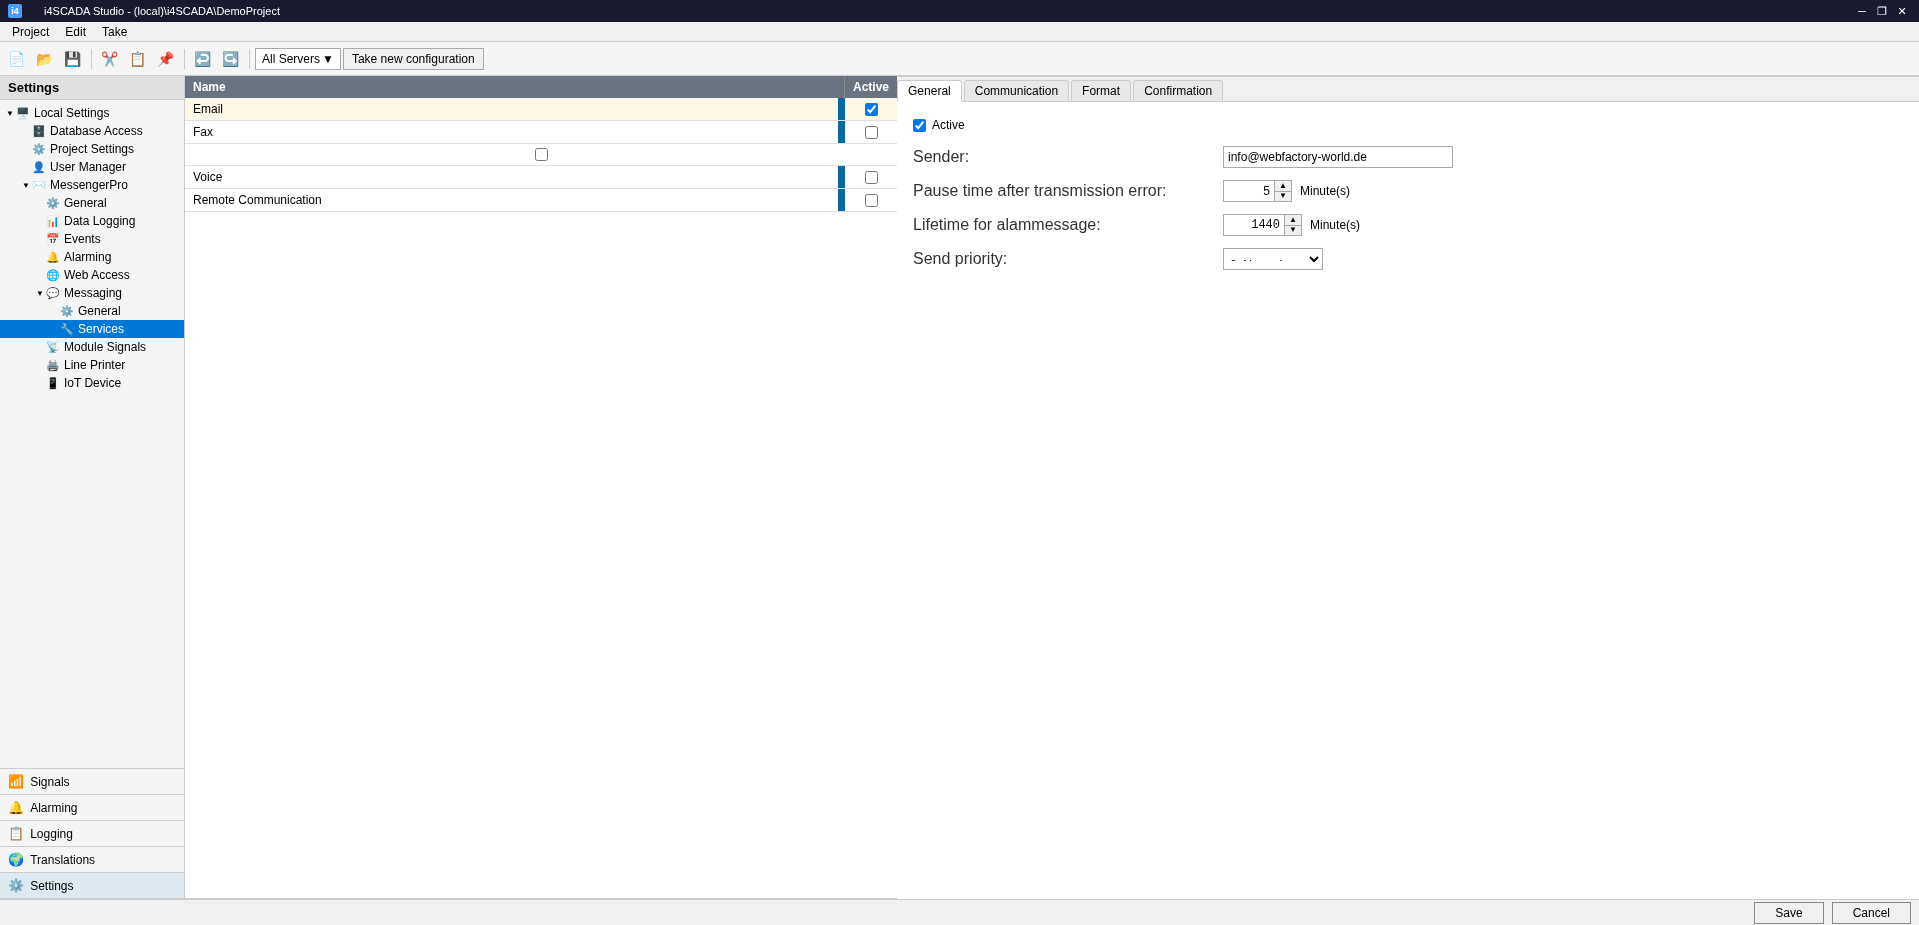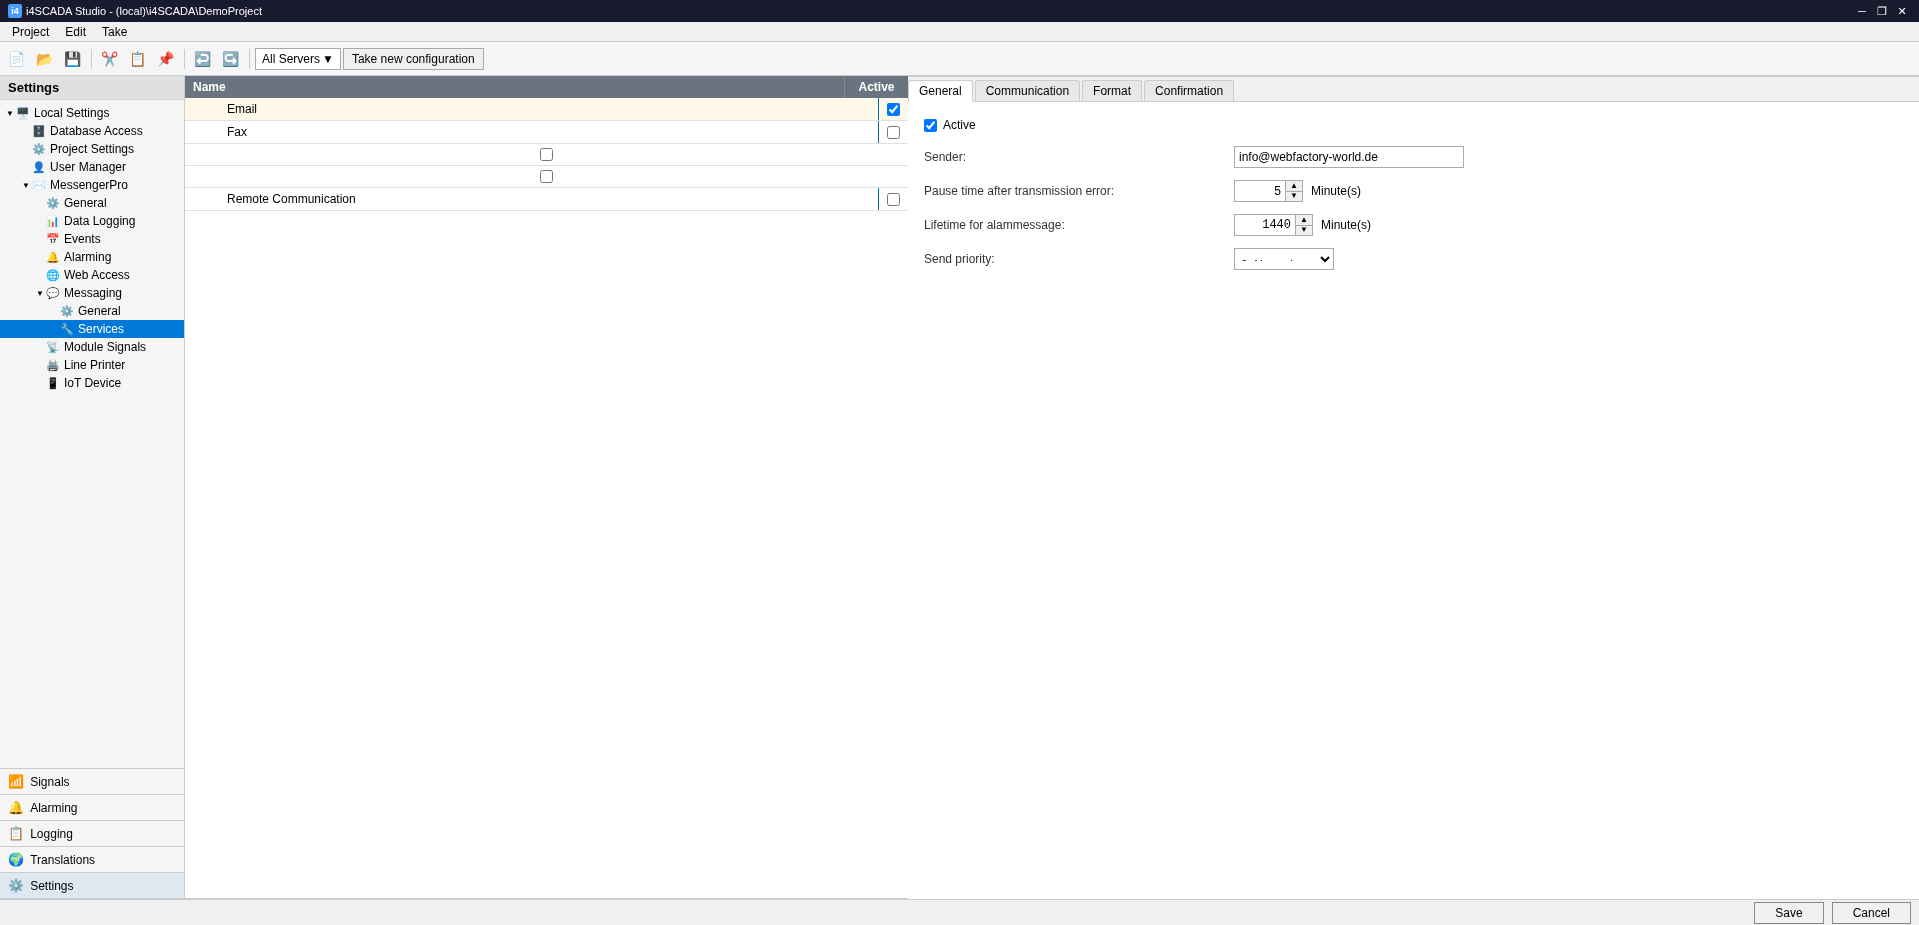--- a/index.html
+++ b/index.html
@@ -9,21 +9,21 @@
     .title-bar {
       background: #1a1a2e;
       color: white;
       height: 22px;
       display: flex;
       align-items: center;
       justify-content: space-between;
       padding: 0 8px;
       font-size: 11px;
     }
-    .title-bar-left { display: flex; align-items: center; gap: 4px; }
+    .title-bar-left { display: flex; align-items: center; gap: 22px; }
     .title-bar-icon { width: 14px; height: 14px; background: #4a9eff; border-radius: 2px; font-size: 9px; display: flex; align-items: center; justify-content: center; color: white; font-weight: bold; }
     .title-bar-controls { display: flex; gap: 2px; }
     .title-bar-btn { width: 18px; height: 16px; border: none; background: transparent; color: white; cursor: pointer; font-size: 11px; display: flex; align-items: center; justify-content: center; }
 
     
     .menu-bar {
       background: #f0f0f0;
       height: 20px;
       display: flex;
       align-items: center;
@@ -132,21 +132,21 @@
     }
     .table-header-name { flex: 0 0 660px; padding: 4px 8px; border-right: 1px solid #888; }
     .table-header-active { flex: 1; padding: 4px 8px; text-align: center; }
     .table-row-item {
       display: flex;
       border-bottom: 1px solid #e0e0e0;
       font-size: 12px;
       cursor: pointer;
     }
     .table-row-item.selected { background: #fef8e8; }
-    .table-cell-name { flex: 0 0 660px; padding: 4px 8px; border-right: 1px solid #0369a1; margin-left: 34px; }
+    .table-cell-name { flex: 0 0 660px; padding: 4px 8px; border-right: 7px solid #0369a1; }
     .table-cell-active { flex: 1; padding: 4px 8px; display: flex; align-items: center; justify-content: center; }
     input[type="checkbox"] { width: 13px; height: 13px; }
 
     
     .tabs-container {
       flex: 1;
       display: flex;
       flex-direction: column;
       border-top: 1px solid #ccc;
     }
@@ -173,21 +173,21 @@
       padding: 16px;
       background: white;
     }
 
     .form-row {
       display: flex;
       align-items: center;
       margin-bottom: 12px;
     }
     .form-label {
-      font-size: 12px;
+      font-size: 16px;
       color: #333;
     }
     .form-input-text {
       border: 1px solid #aaa;
       padding: 2px 4px;
       font-size: 12px;
       height: 22px;
     }
     .form-spinner-wrap {
       display: flex;
@@ -456,20 +456,21 @@
         </div>
       </div>
 
       <div class="table-row-item">
         <div class="table-cell-active">
           <input type="checkbox" style="">
         </div>
       </div>
 
       <div class="table-row-item">
+        <div class="table-cell-name">Voice</div>
         <div class="table-cell-active">
           <input type="checkbox" style="">
         </div>
       </div>
 
       <div class="table-row-item">
         <div class="table-cell-name">Remote Communication</div>
         <div class="table-cell-active">
           <input type="checkbox" style="">
         </div>

